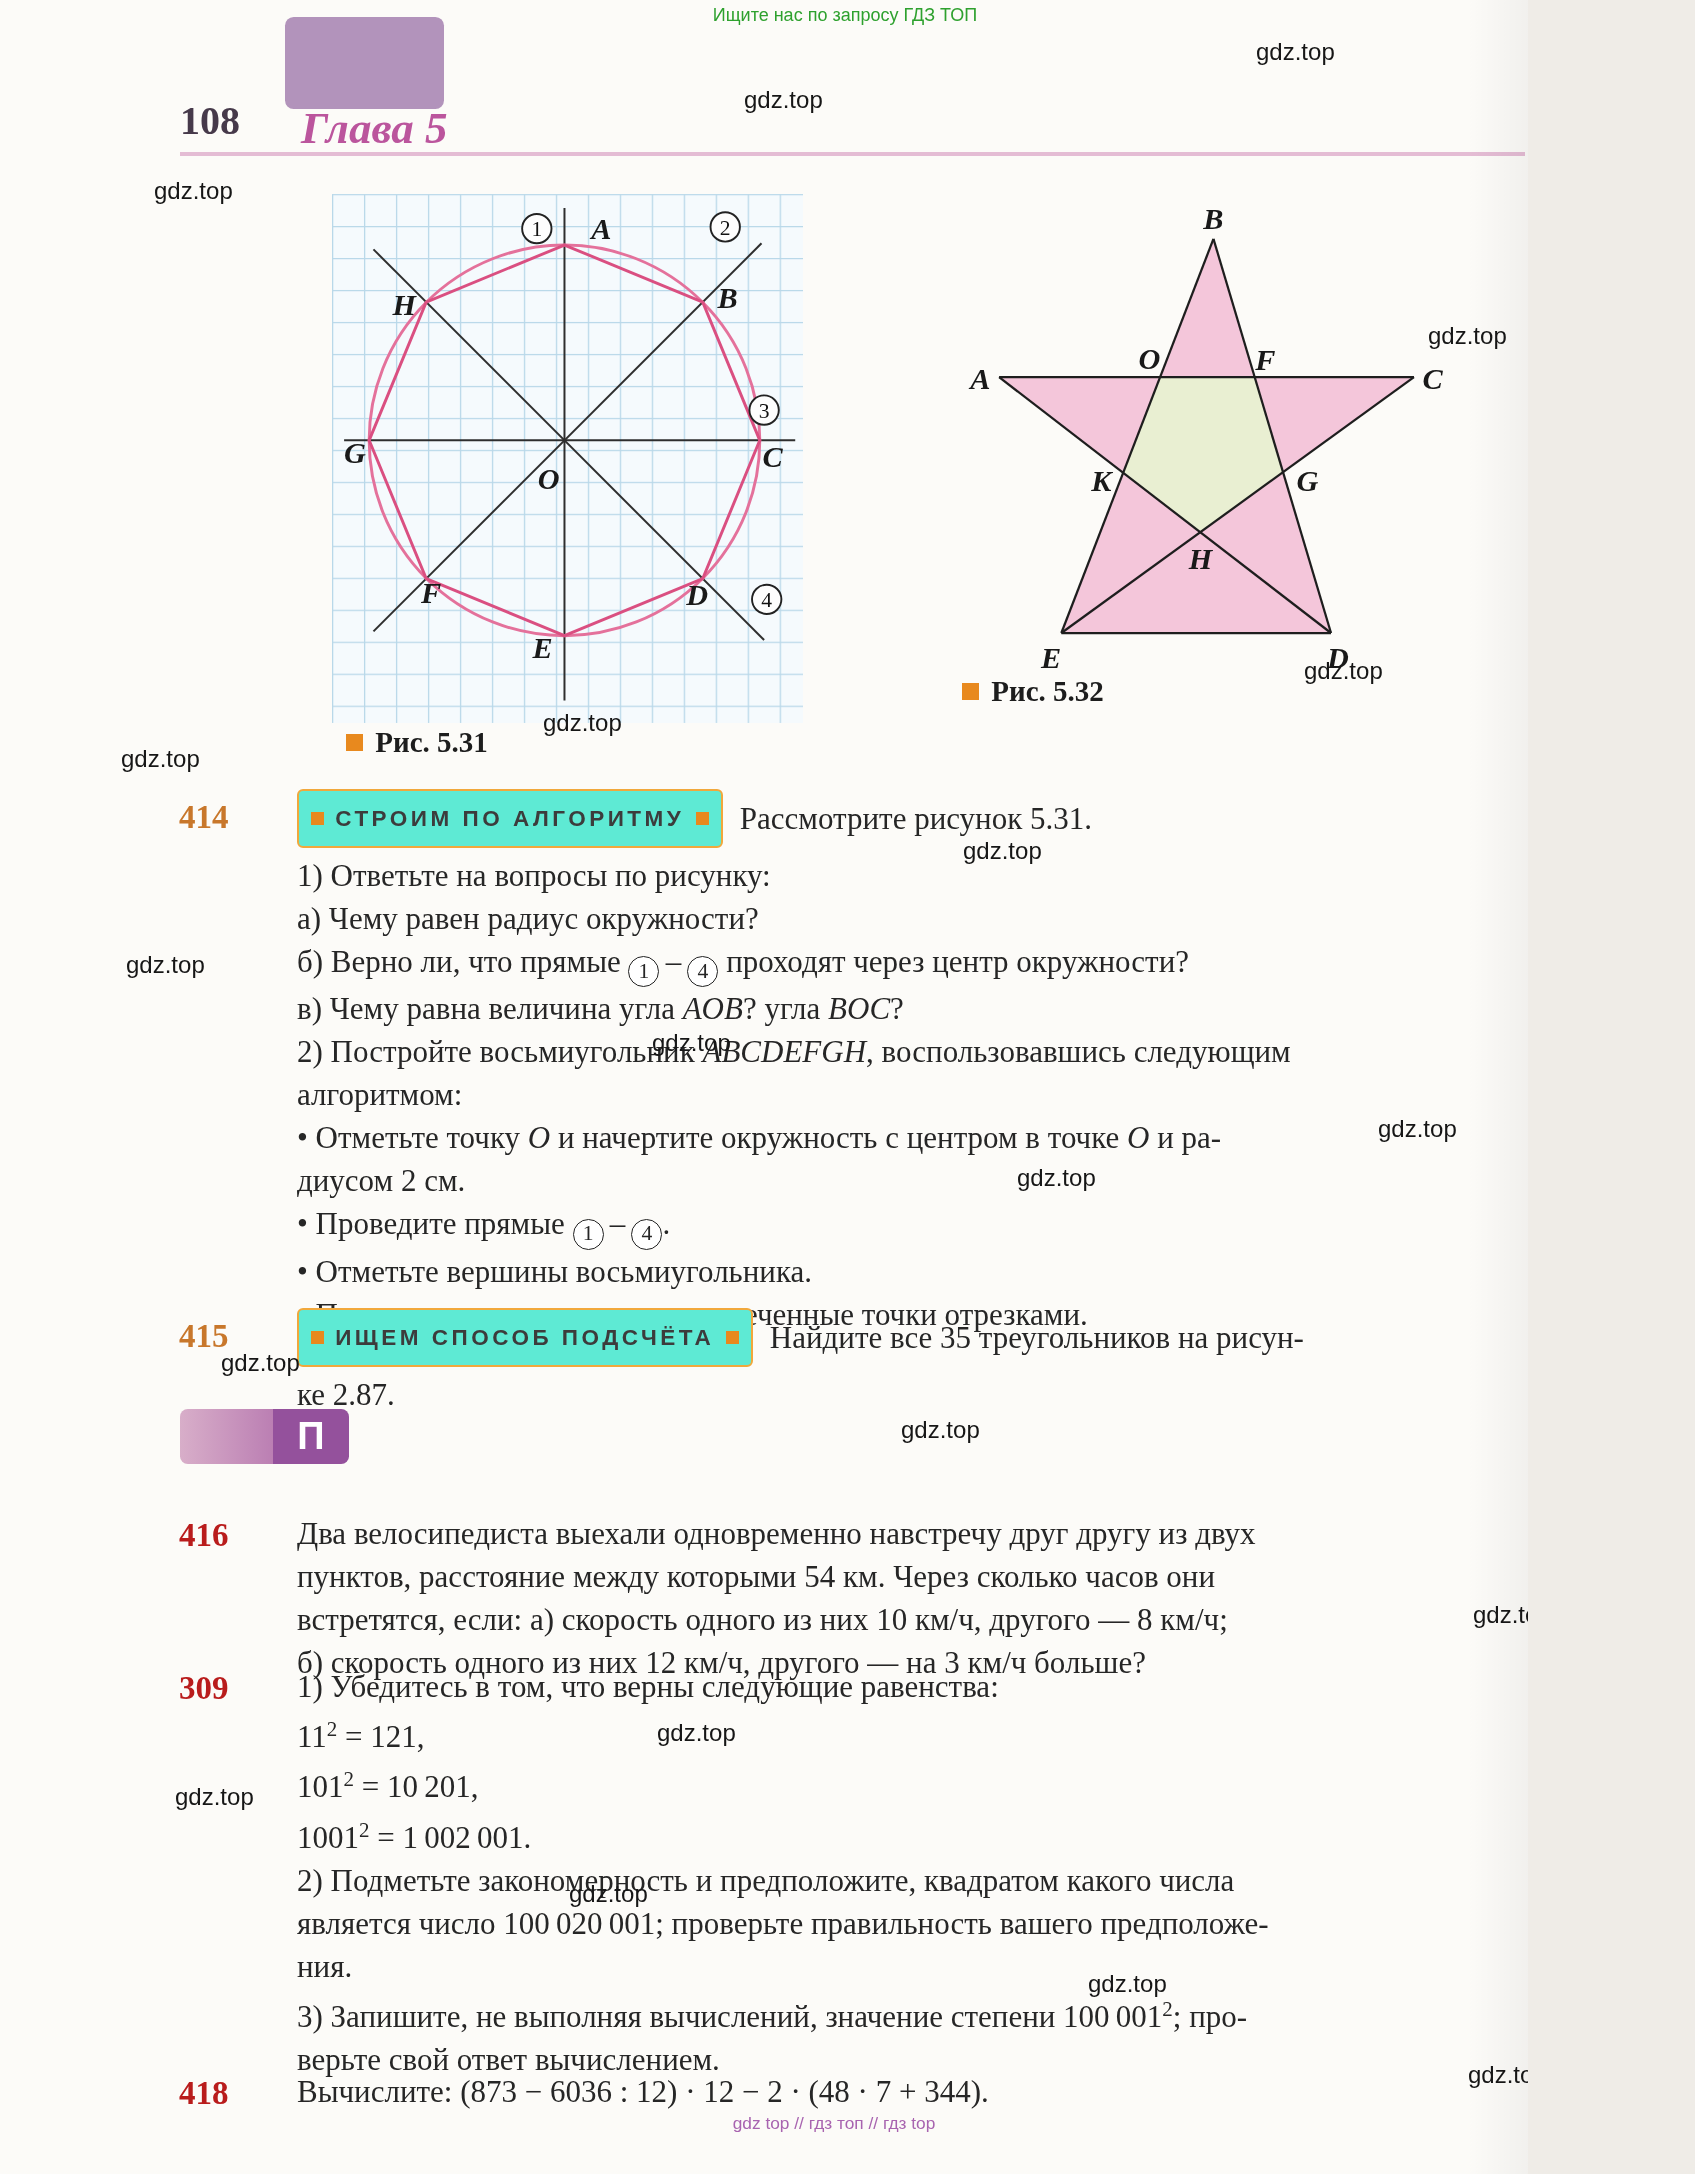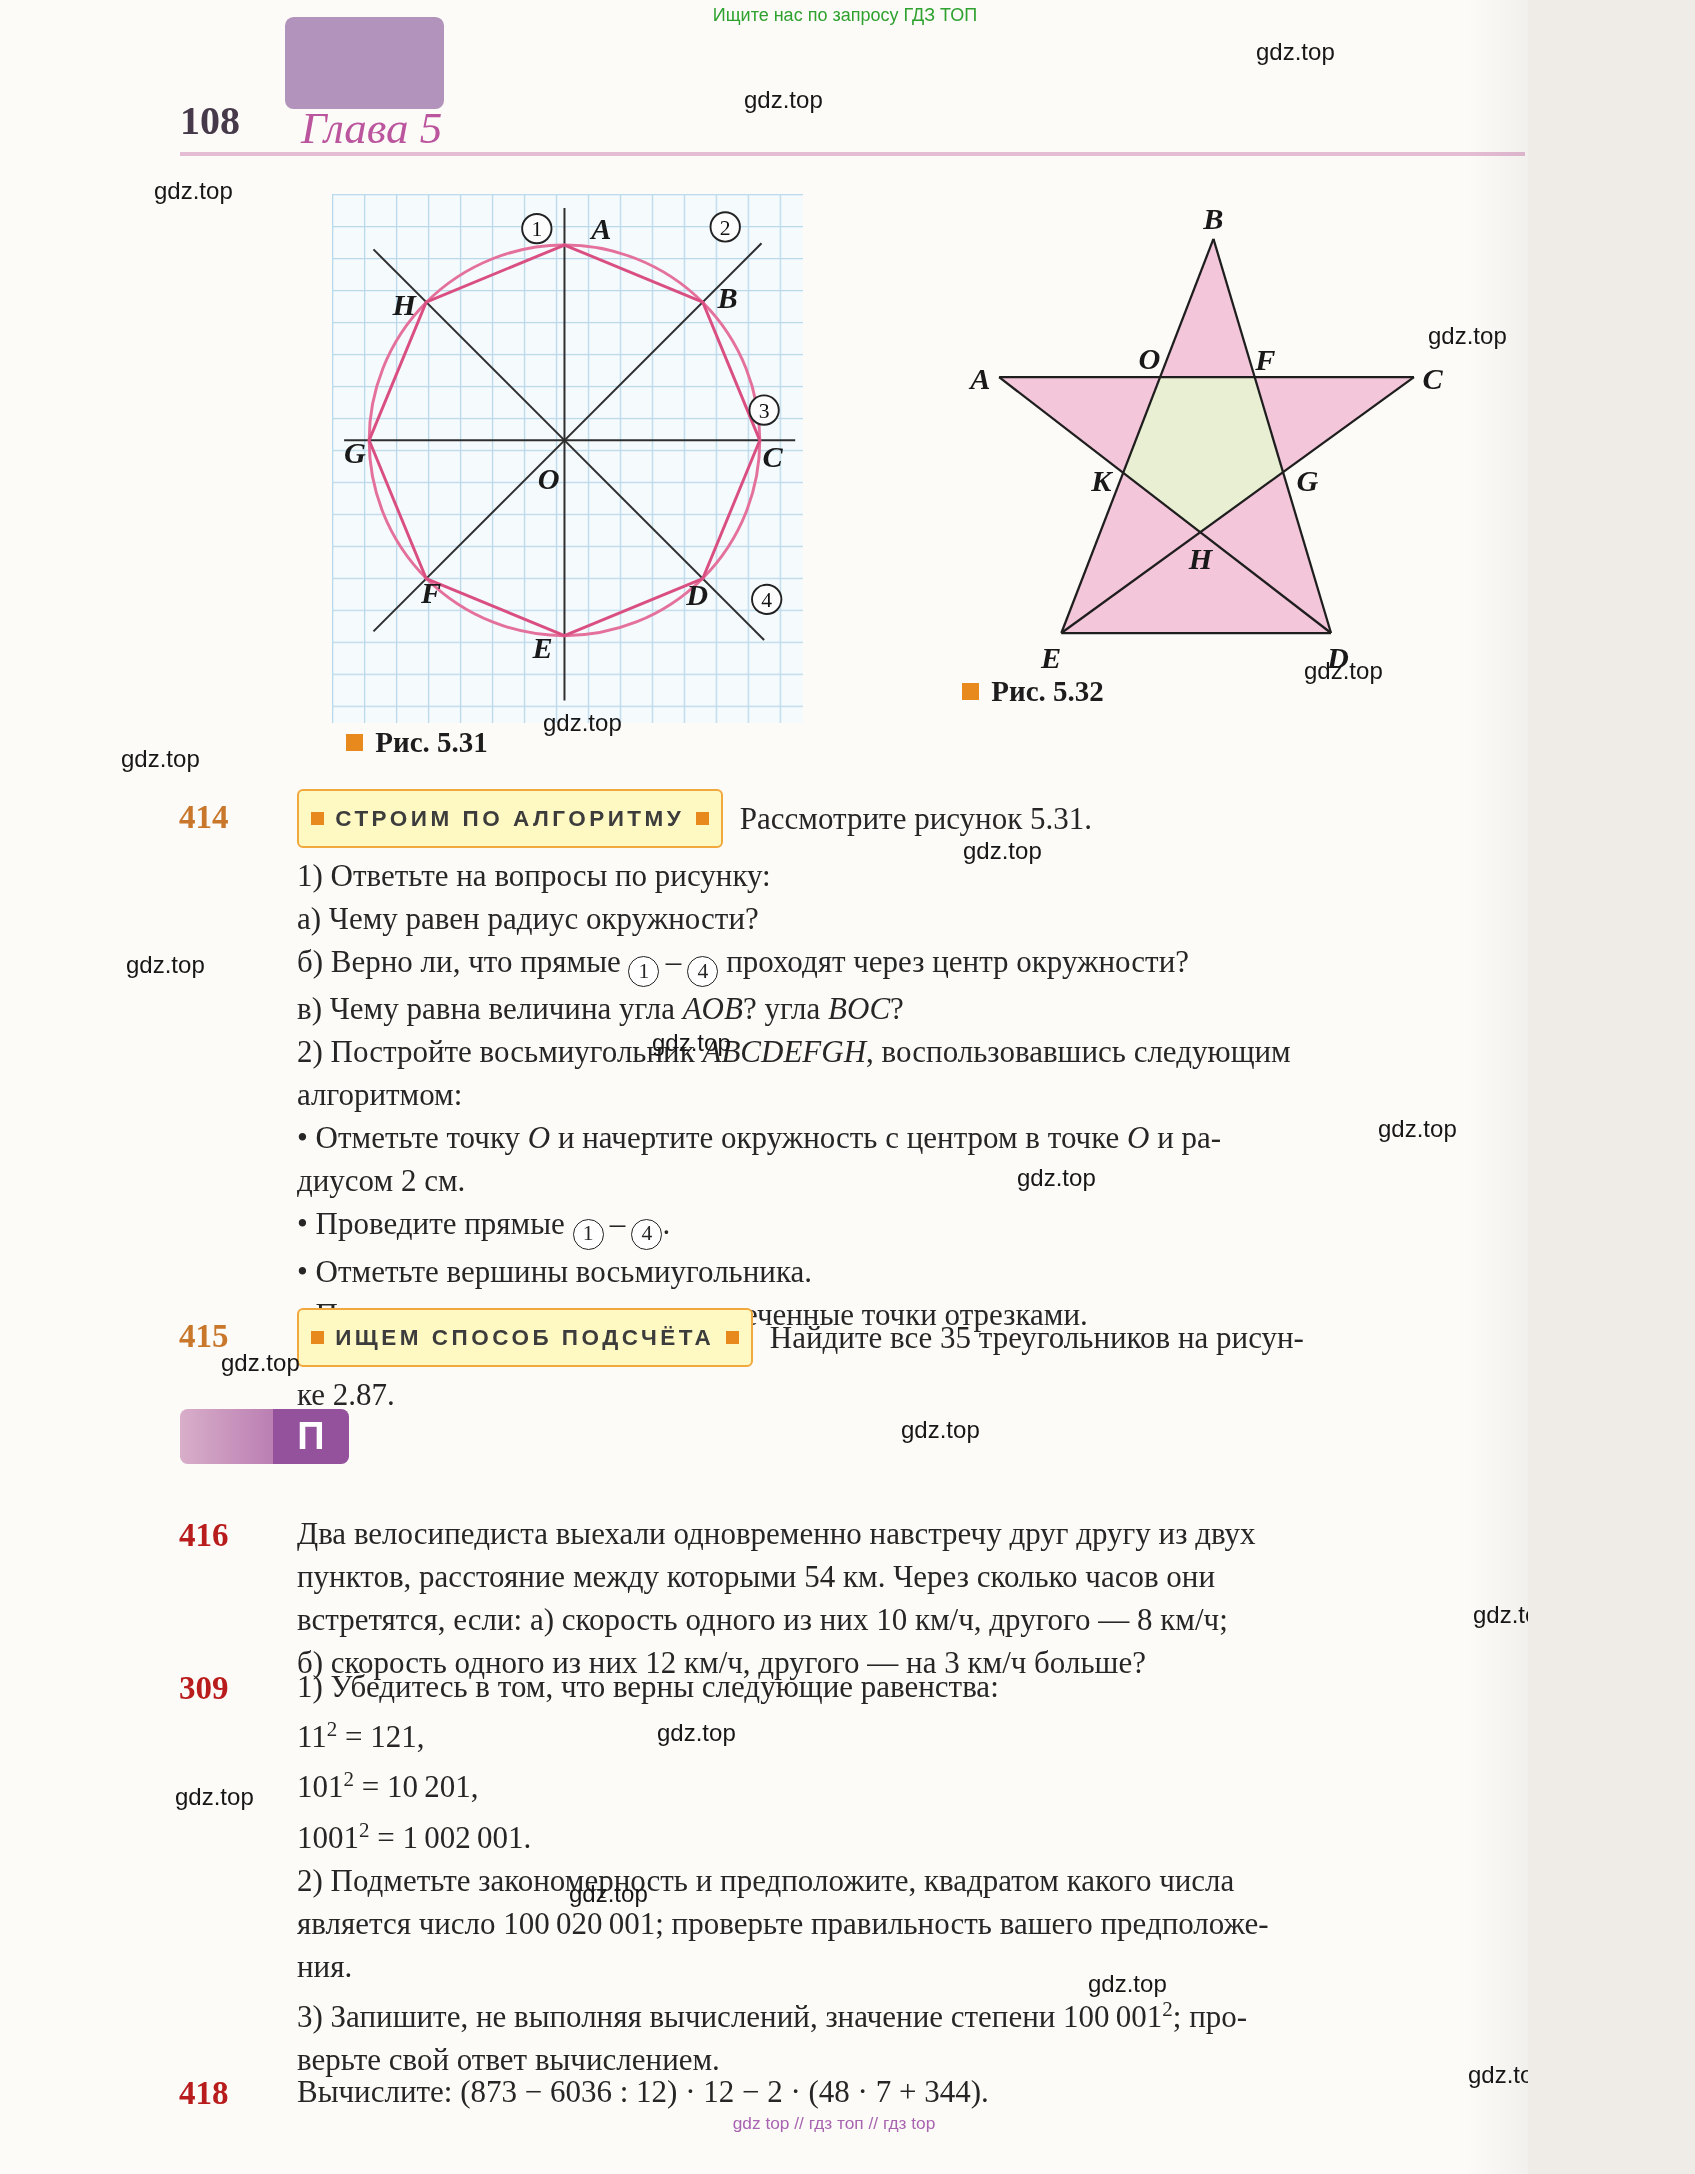--- a/index.html
+++ b/index.html
@@ -12,41 +12,41 @@
   .wm { position:absolute; font-family:"Liberation Sans", sans-serif; font-size:24px; color:#161616; white-space:nowrap; }
   .top-note { position:absolute; top:5.2px; left:845px; transform:translateX(-50%);
               font-family:"Liberation Sans", sans-serif; font-size:18px; color:#2ea12e; white-space:nowrap; }
   .footer-note { position:absolute; top:2113px; left:834px; transform:translateX(-50%);
               font-family:"Liberation Sans", sans-serif; font-size:17.3px; color:#a864b0; white-space:nowrap; }
 
   
   .header-tab { position:absolute; left:285px; top:17.3px; width:159px; height:92px;
                 background:#b293bb; border-radius:8.6px; }
   .page-number { position:absolute; left:180px; top:97px; font-size:40px; font-weight:bold; color:#46394a; }
-  .chapter-title { position:absolute; left:301px; top:102px; font-size:45px; font-weight:normal; font-style:italic; color:#bb559d; }
+  .chapter-title { position:absolute; left:301px; top:102px; font-size:45px; font-weight:bold; font-style:italic; color:#bb559d; }
   .header-rule { position:absolute; left:180px; top:152px; width:1345px; height:3.5px; background:#e4bcd4; }
 
   
   .caption { position:absolute; display:flex; align-items:center; gap:12px;
              font-weight:bold; font-size:29px; color:#1d1d1d; }
   .caption .sq { width:17.3px; height:17.3px; background:#e8891e; flex:0 0 auto; }
 
   
   text.fig-letter { font-family:"Liberation Serif", serif; font-style:italic; font-weight:bold; font-size:35px; fill:#191919; }
   text.fig-num { font-family:"Liberation Serif", serif; font-size:25px; fill:#111; }
 
   
   .problem { position:absolute; left:297px; width:1238px; font-size:31px; line-height:43px; color:#262626; }
   .pnum { position:absolute; left:-118px; top:1.7px; font-weight:bold; font-size:33px; }
   .pnum.orange { color:#c8772b; }
   .pnum.pink { color:#b91c1c; }
   .line { white-space:nowrap; }
   .badge-row { display:flex; align-items:center; gap:17.3px; height:48px; margin-bottom:12px; }
   .badge { display:inline-flex; align-items:center; gap:11.2px; border:2.6px solid #f1a83c; border-radius:6px;
-           padding:6px 12px; background:#fef9c3; flex:0 0 auto; }
+           padding:6px 12px; background:#5eead4; flex:0 0 auto; }
   .badge .sq { width:13px; height:13px; background:#e8891e; }
   .badge .btxt { font-family:"Liberation Sans", sans-serif; font-weight:bold; font-size:22.5px;
                  letter-spacing:3.5px; color:#3c3c3c; white-space:nowrap; }
   .intro { white-space:nowrap; }
   .circled { display:inline-flex; align-items:center; justify-content:center; width:31px; height:31px;
              border:1.7px solid #222; border-radius:50%; font-size:21.6px; line-height:1;
              vertical-align:-6px; background:#fff; }
   sup { font-size:21px; }
   i { font-style:italic; }
 

